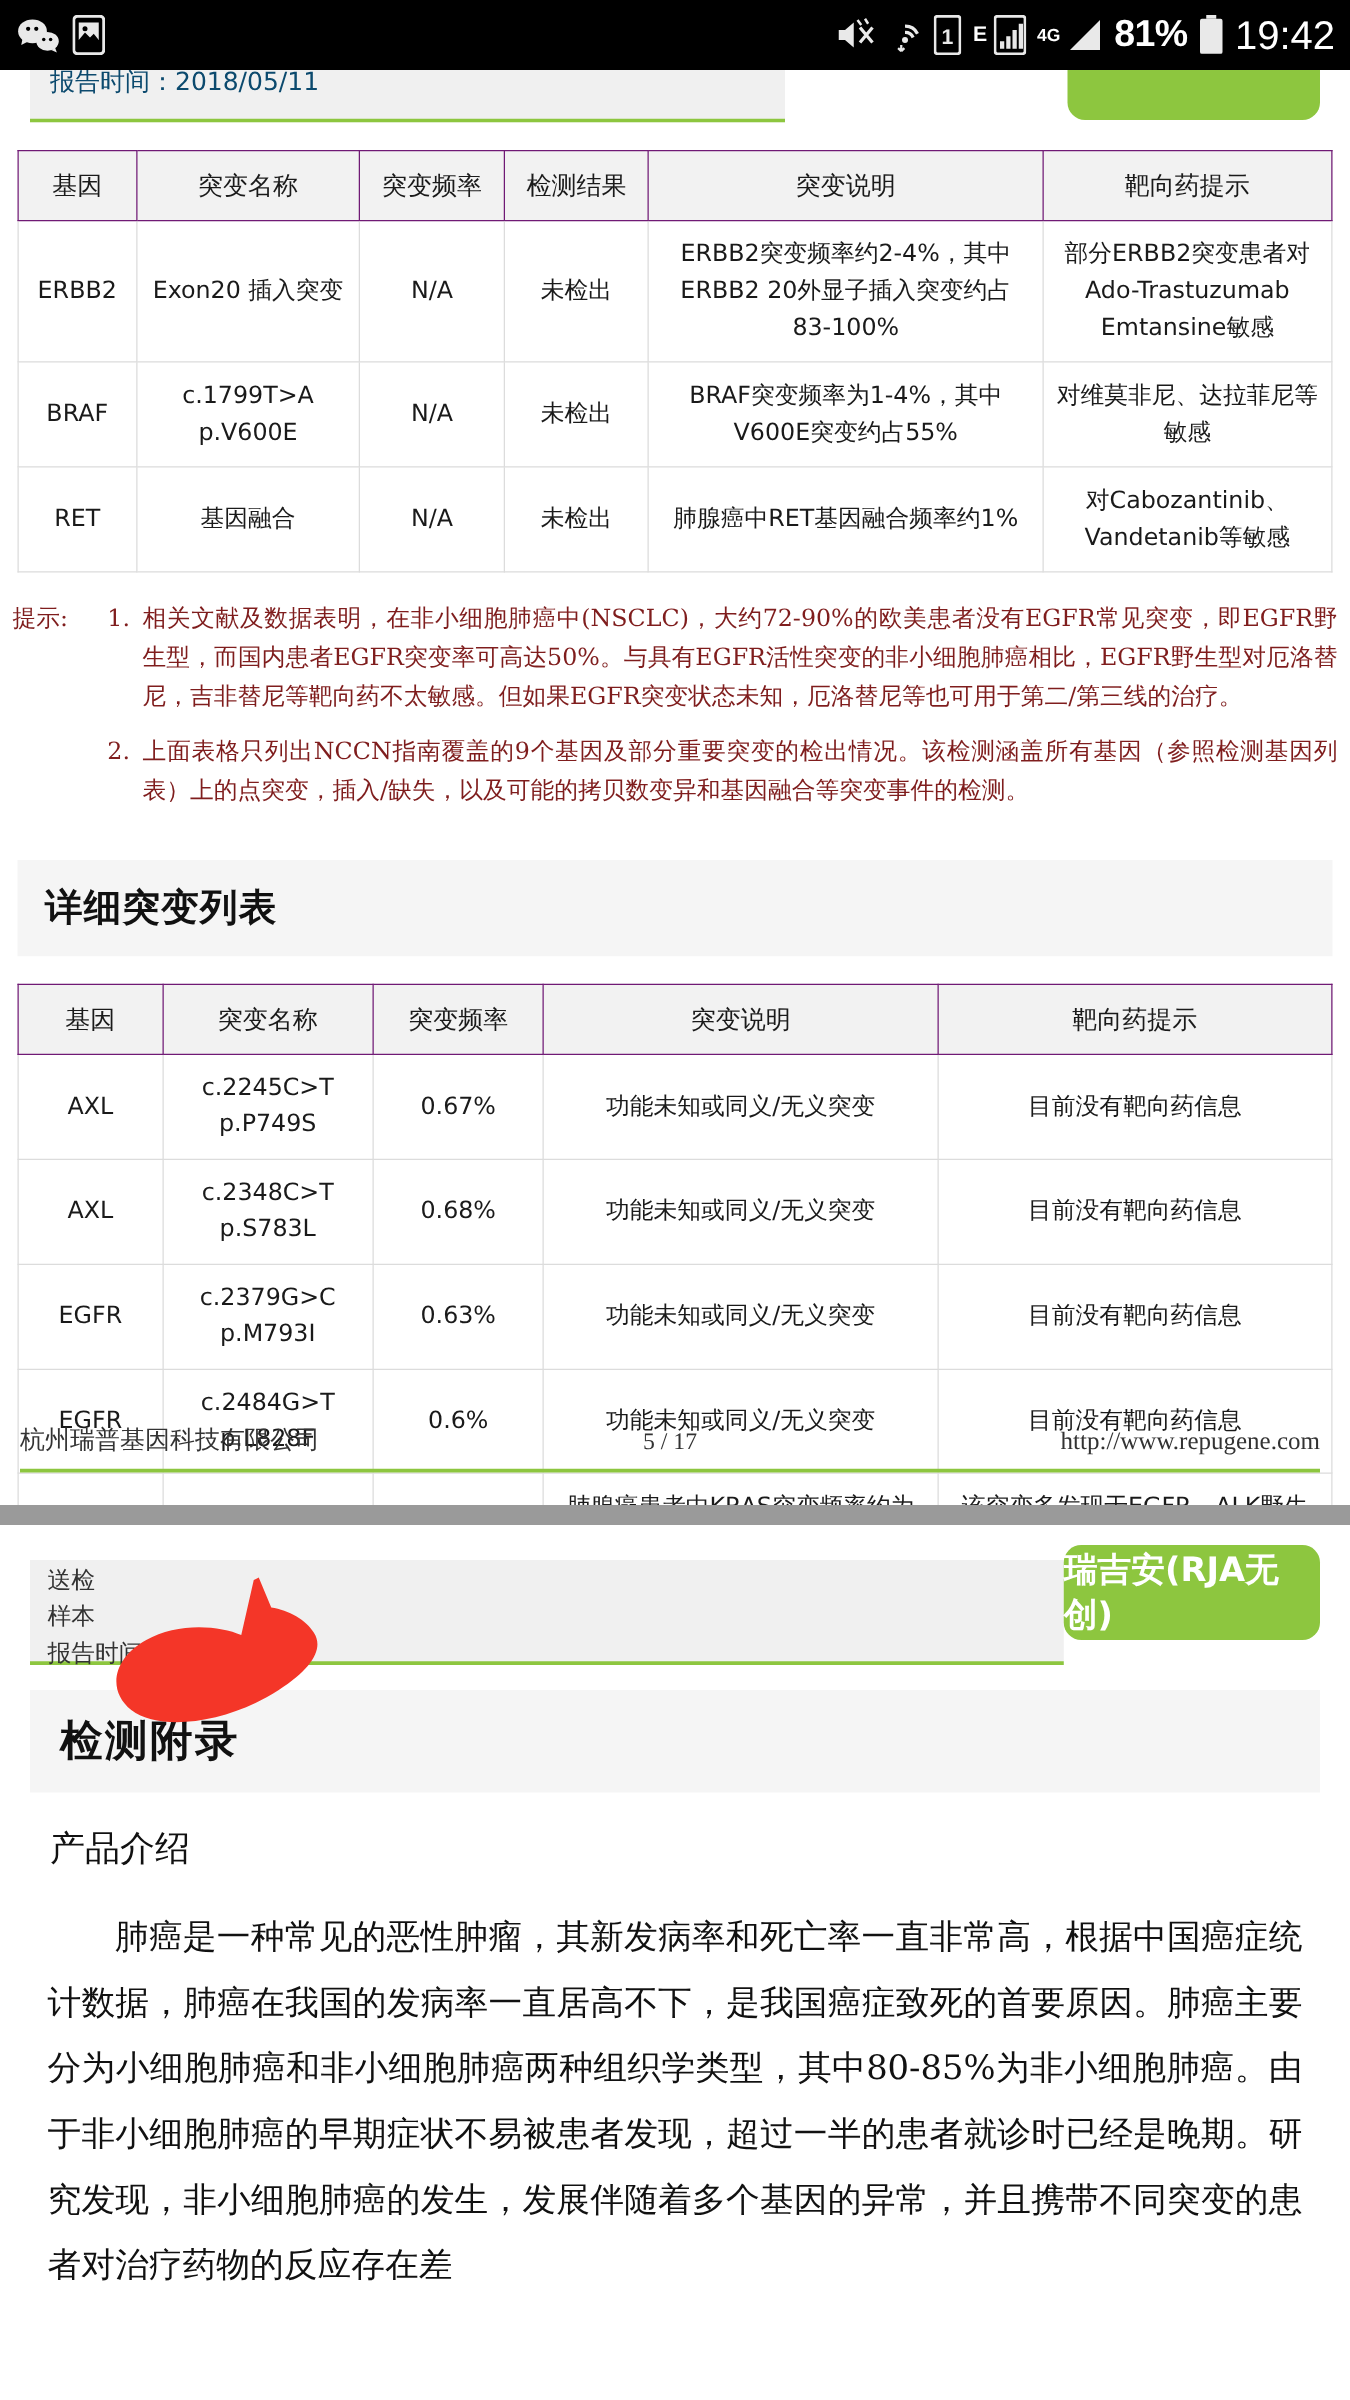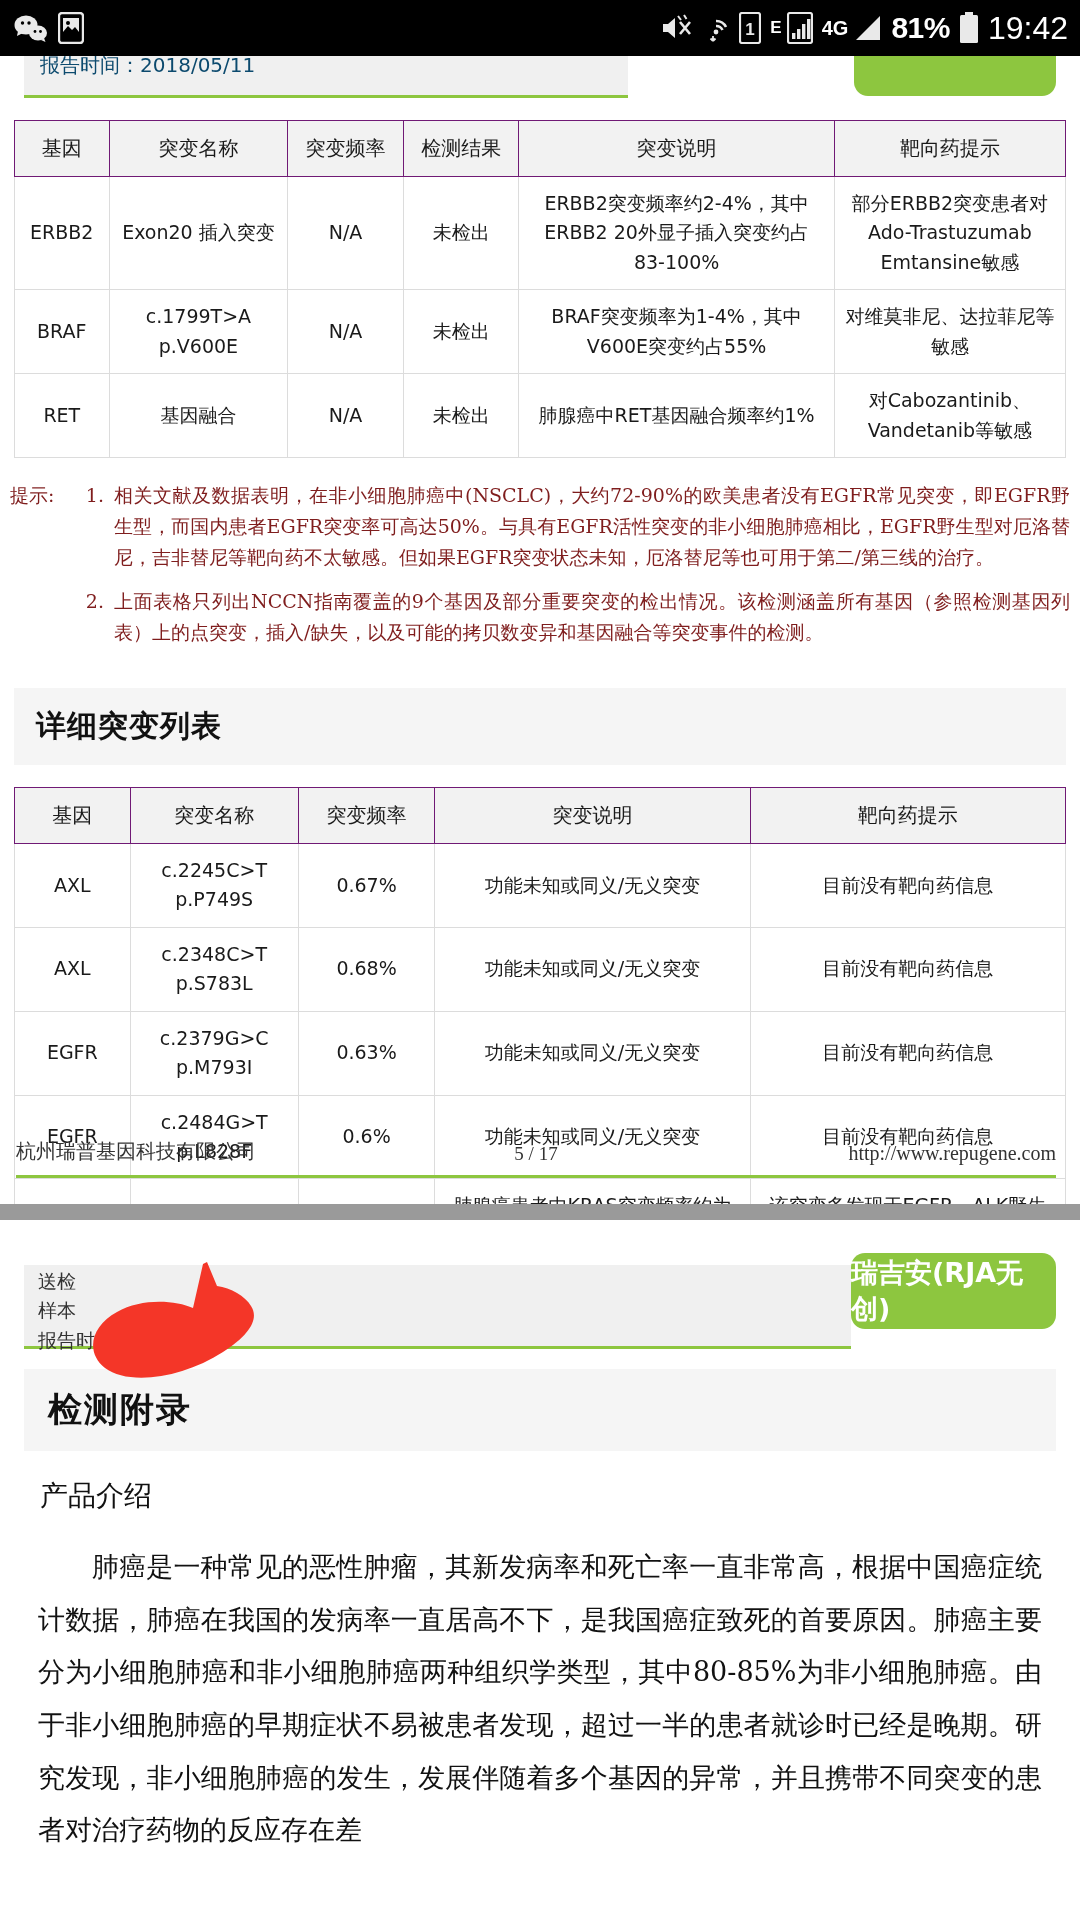--- a/index.html
+++ b/index.html
@@ -17,21 +17,21 @@
     display: flex; align-items: center;
     padding: 0 12px 0 14px;
     color: #fff;
   }
   .sb-left { display: flex; align-items: center; gap: 10px; }
   .sb-right { margin-left: auto; display: flex; align-items: center; gap: 9px; }
   .sb-icon { display: block; }
   .sb-batt-text { font-size: 30px; font-weight: 700; letter-spacing: -0.5px; }
   .sb-clock { font-size: 32px; font-weight: 400; letter-spacing: 0px; }
   .sb-e { font-size: 17px; font-weight: 700; margin-right: -4px; }
-  .sb-4g { font-size: 20px; font-weight: 700; margin-right: -3px; }
+  .sb-4g { font-size: 14px; font-weight: 700; margin-right: -3px; }
 
   
   #viewer { position: relative; width: 1080px; height: 1864px; background:#9a9a9a; }
 
   .page {
     background: #fff;
     width: 1080px;
     position: relative;
   }
 
@@ -122,21 +122,21 @@
   .pg-footer .co { font-size: 20px; color: #333; }
   .pg-footer .pn { position: absolute; left: 50%; transform: translateX(-50%); font-size: 19px; color: #333; }
   .pg-footer .url { margin-left: auto; font-size: 20px; color: #333; }
 
   
   .page-gap { height: 16px; background: #9a9a9a; }
 
   
   #page-6 { height: 700px; overflow: hidden; position: relative; }
   .p6-head {
-    margin: 45px 24px 0 24px;
+    margin: 28px 24px 0 24px;
     position: relative; height: 84px;
   }
   .p6-head .grey {
     position: absolute; left: 0; top: 0; right: 205px; bottom: 0;
     background: #f0f0f0;
     border-bottom: 3px solid #8dc63f;
   }
   .p6-head .green {
     position: absolute; right: 0; top: -12px;
     width: 205px; height: 76px;

